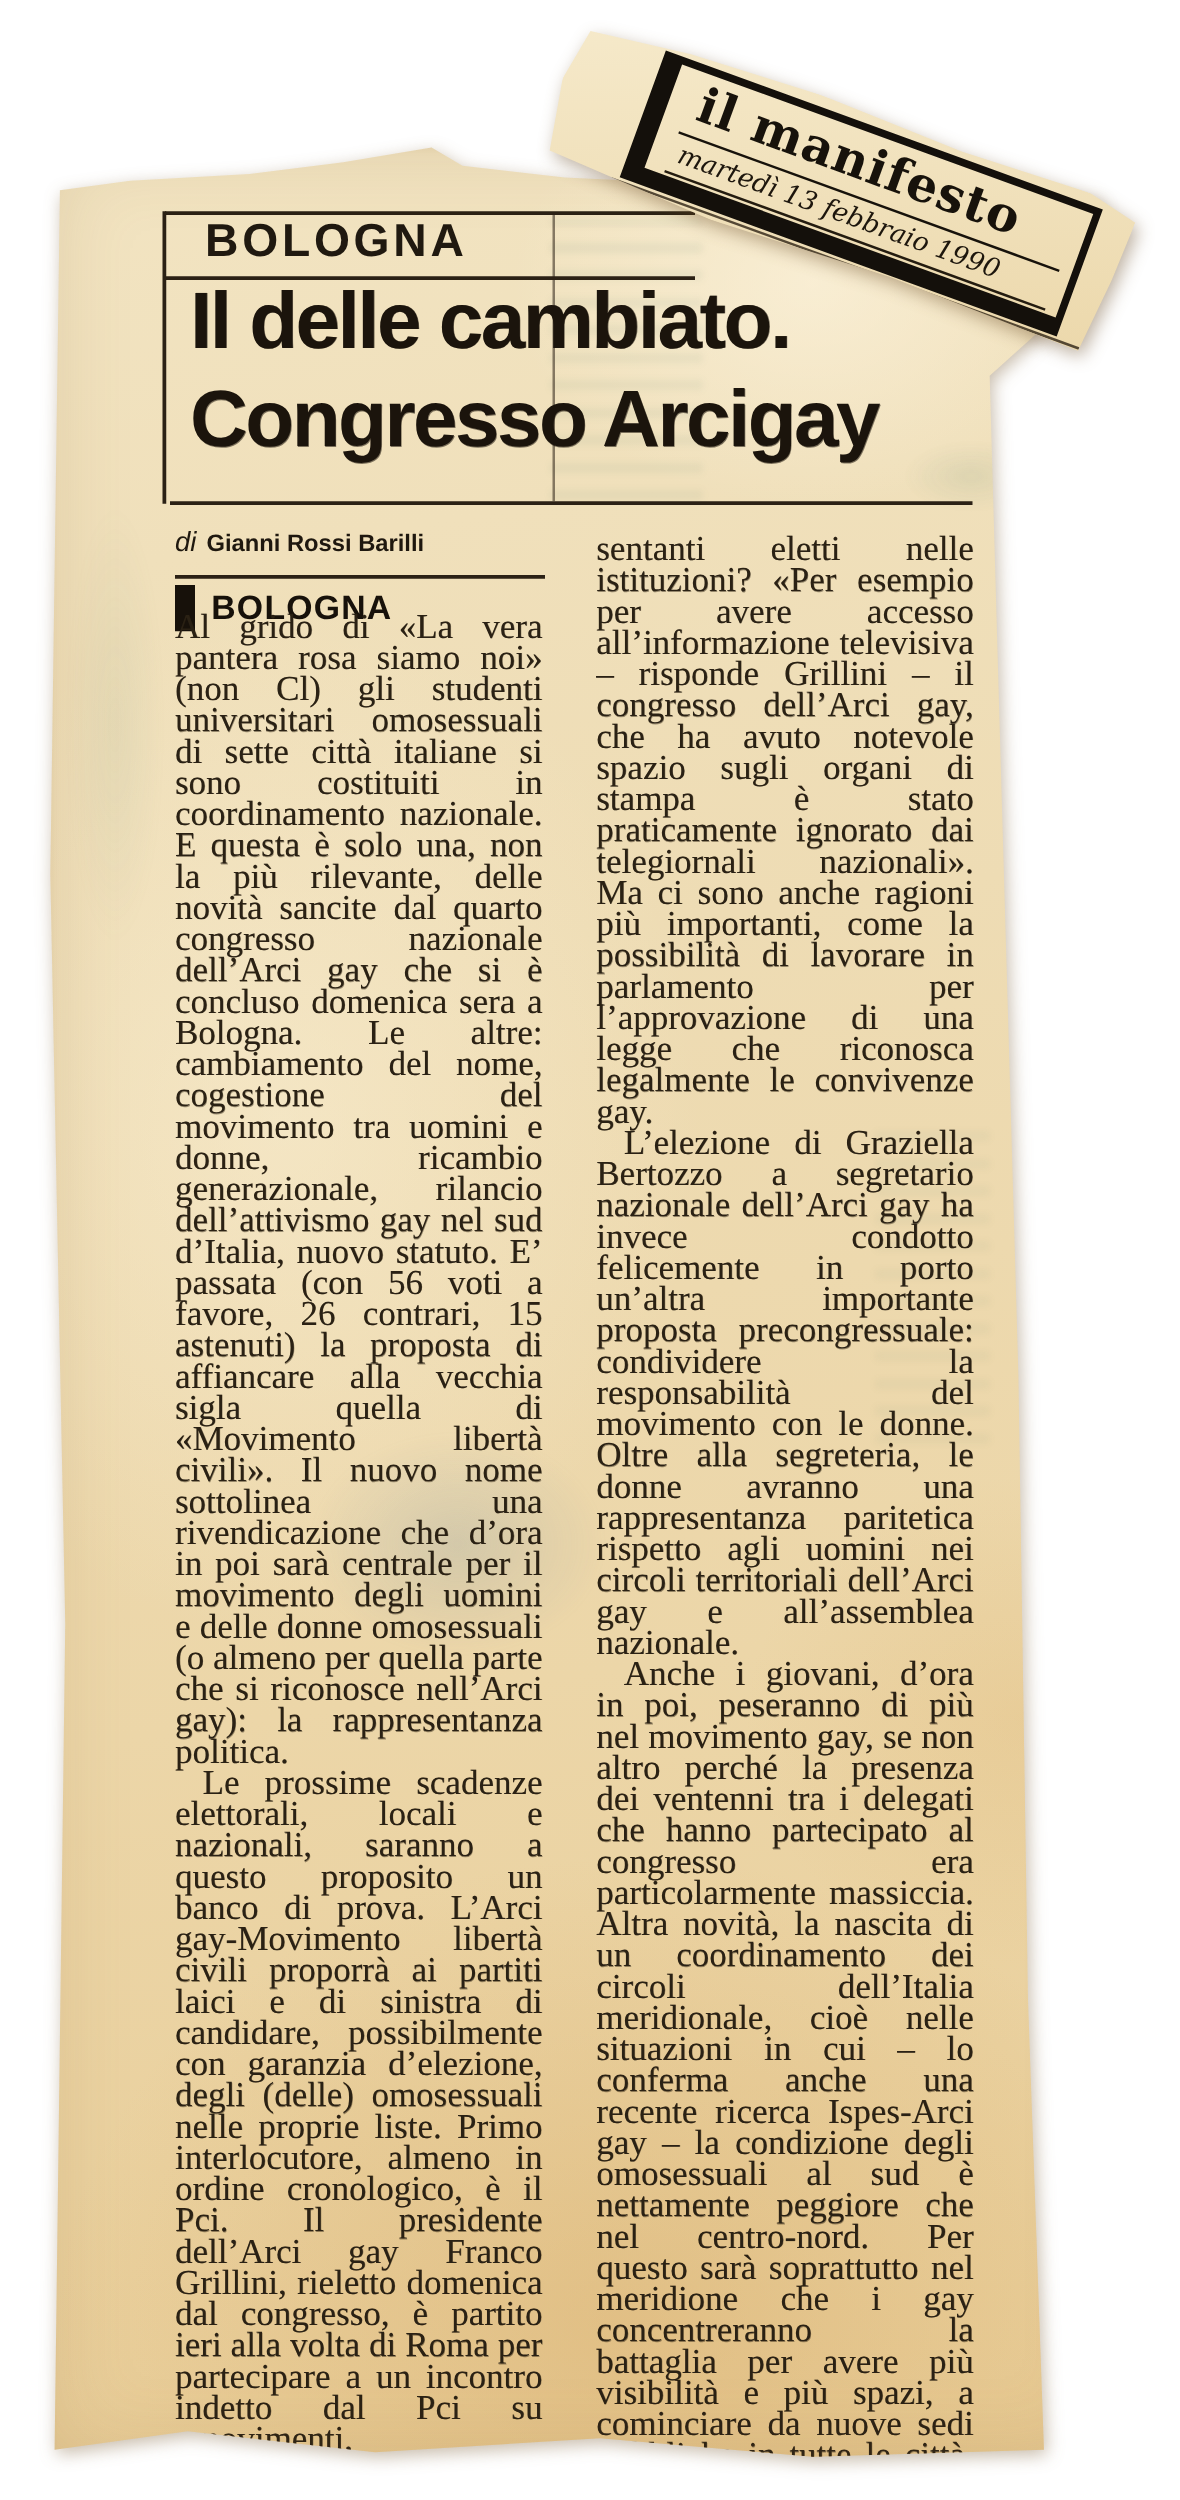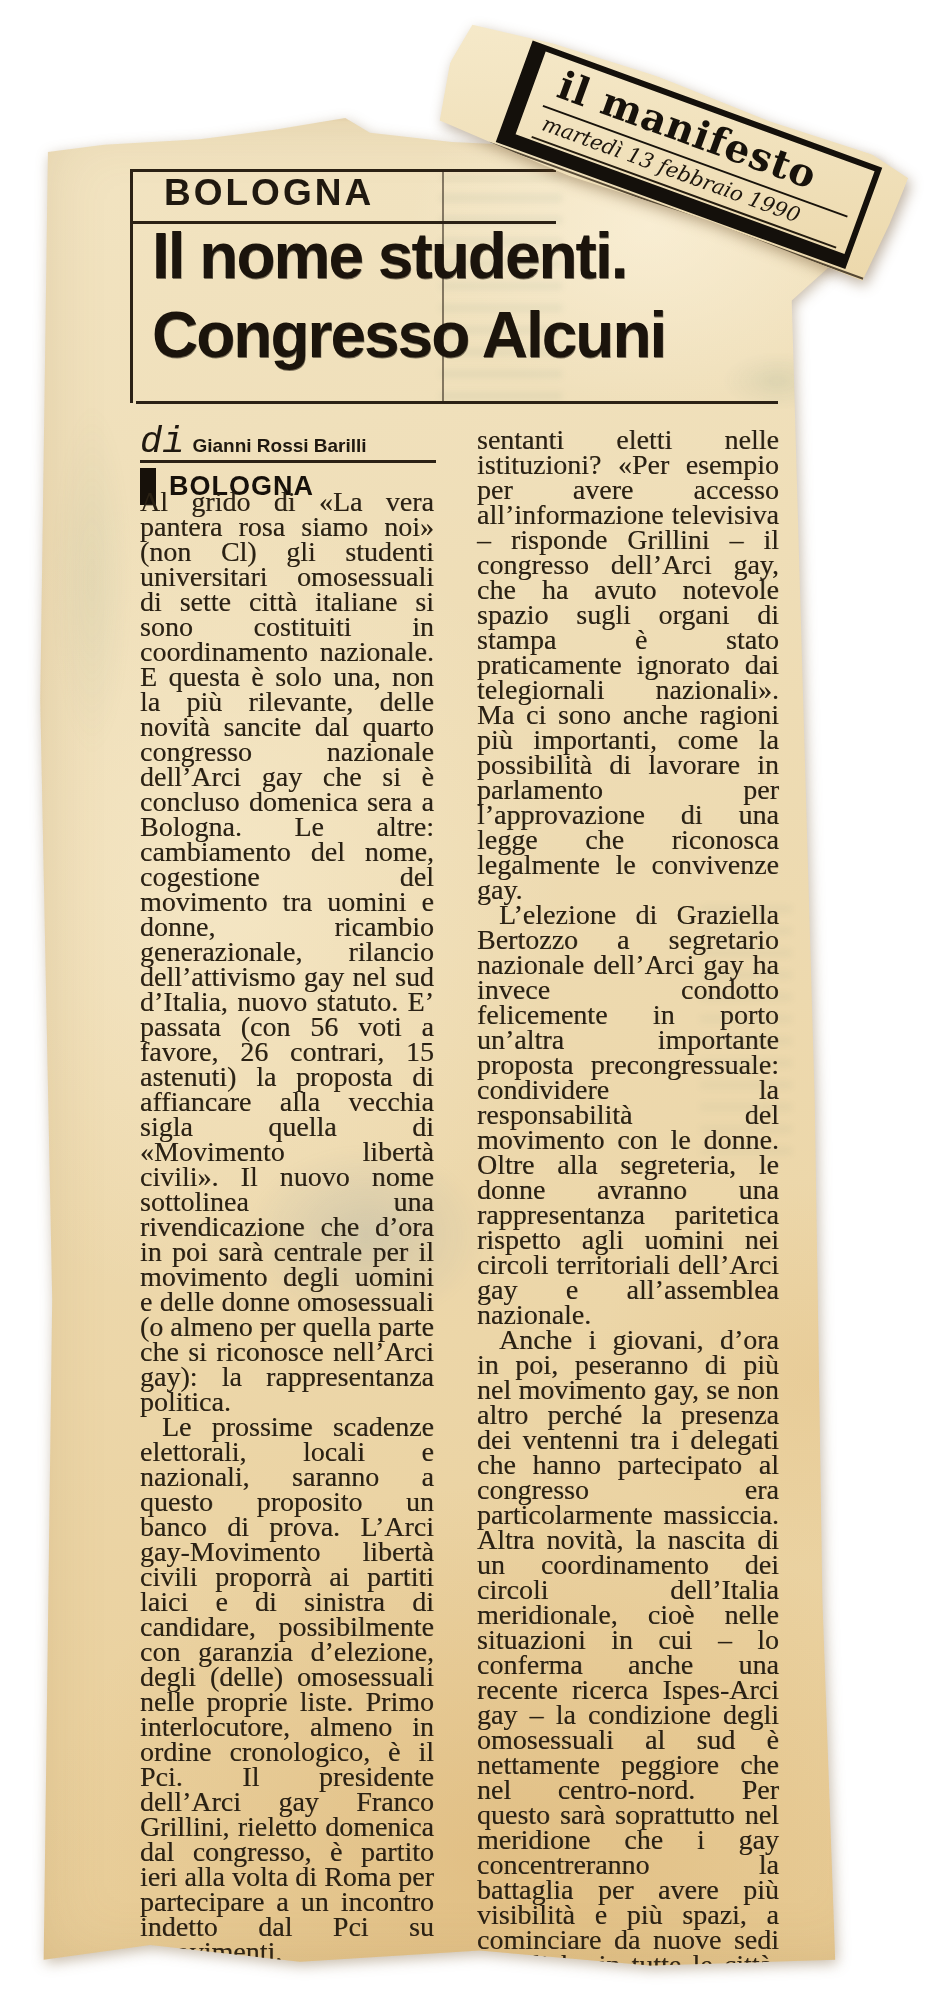--- a/index.html
+++ b/index.html
@@ -33,21 +33,21 @@
   .kicker{position:absolute;left:128px;top:57px;
     font-family:"Liberation Sans",sans-serif;font-weight:700;font-size:37px;
     letter-spacing:3px;color:#201910;}
   .headline{position:absolute;left:116px;top:102px;width:640px;
     font-family:"Liberation Sans",sans-serif;font-weight:700;font-size:64px;
     line-height:79px;letter-spacing:-2px;color:#1b140c;
     text-shadow:.5px .5px 0 rgba(25,18,10,.55);}
 
   
   .byline{position:absolute;left:104px;top:306px;color:#1f180f;white-space:nowrap;}
-  .byline .prefix{font-style:italic;font-size:37px;font-family:Liberation Mono, monospace;margin-top:12px;}
+  .byline .prefix{font-style:italic;font-size:22px;font-family:Liberation Sans, sans-serif;margin-top:12px;}
   .byline .author{font-family:"Liberation Sans",sans-serif;font-weight:700;font-size:19px;margin-left:8px;}
   .dateline{position:absolute;left:104px;top:352px;height:38px;display:flex;align-items:center;}
   .dateline .marker{width:16px;height:37px;background:#17110a;margin-right:13px;}
   .dateline .place{font-family:"Liberation Sans",sans-serif;font-weight:700;
     font-size:27px;letter-spacing:1px;color:#17110a;}
 
   
   .col{position:absolute;font-size:28px;line-height:25px;color:#2a2114;
     text-align:justify;text-shadow:.35px .35px 0 rgba(40,28,14,.45);}
   .col p{margin:0;}
@@ -99,22 +99,22 @@
 
     <div class="hrule" style="left:96px;top:54px;width:424px;"></div>
     <div class="hrule" style="left:96px;top:106px;width:424px;"></div>
     <div class="vrule" style="left:94px;top:54px;height:234px;"></div>
     <div class="vrule" style="left:406px;top:56px;height:230px;width:1.5px;opacity:.55;"></div>
     <div class="hrule" style="left:100px;top:286px;width:642px;"></div>
     <div class="hrule" style="left:104px;top:345px;width:296px;height:2.5px;"></div>
 
     <div class="kicker">BOLOGNA</div>
     <div class="headline">
-      <div>Il nome studenti.</div>
-      <div>Congresso Alcuni</div>
+      <div>Il delle cambiato.</div>
+      <div>Congresso Arcigay</div>
     </div>
 
     <div class="byline">
       <span class="prefix">di</span><span class="author">Gianni Rossi Barilli</span>
     </div>
     <div class="dateline">
       <div class="marker"></div>
       <div class="place">BOLOGNA</div>
     </div>
 

